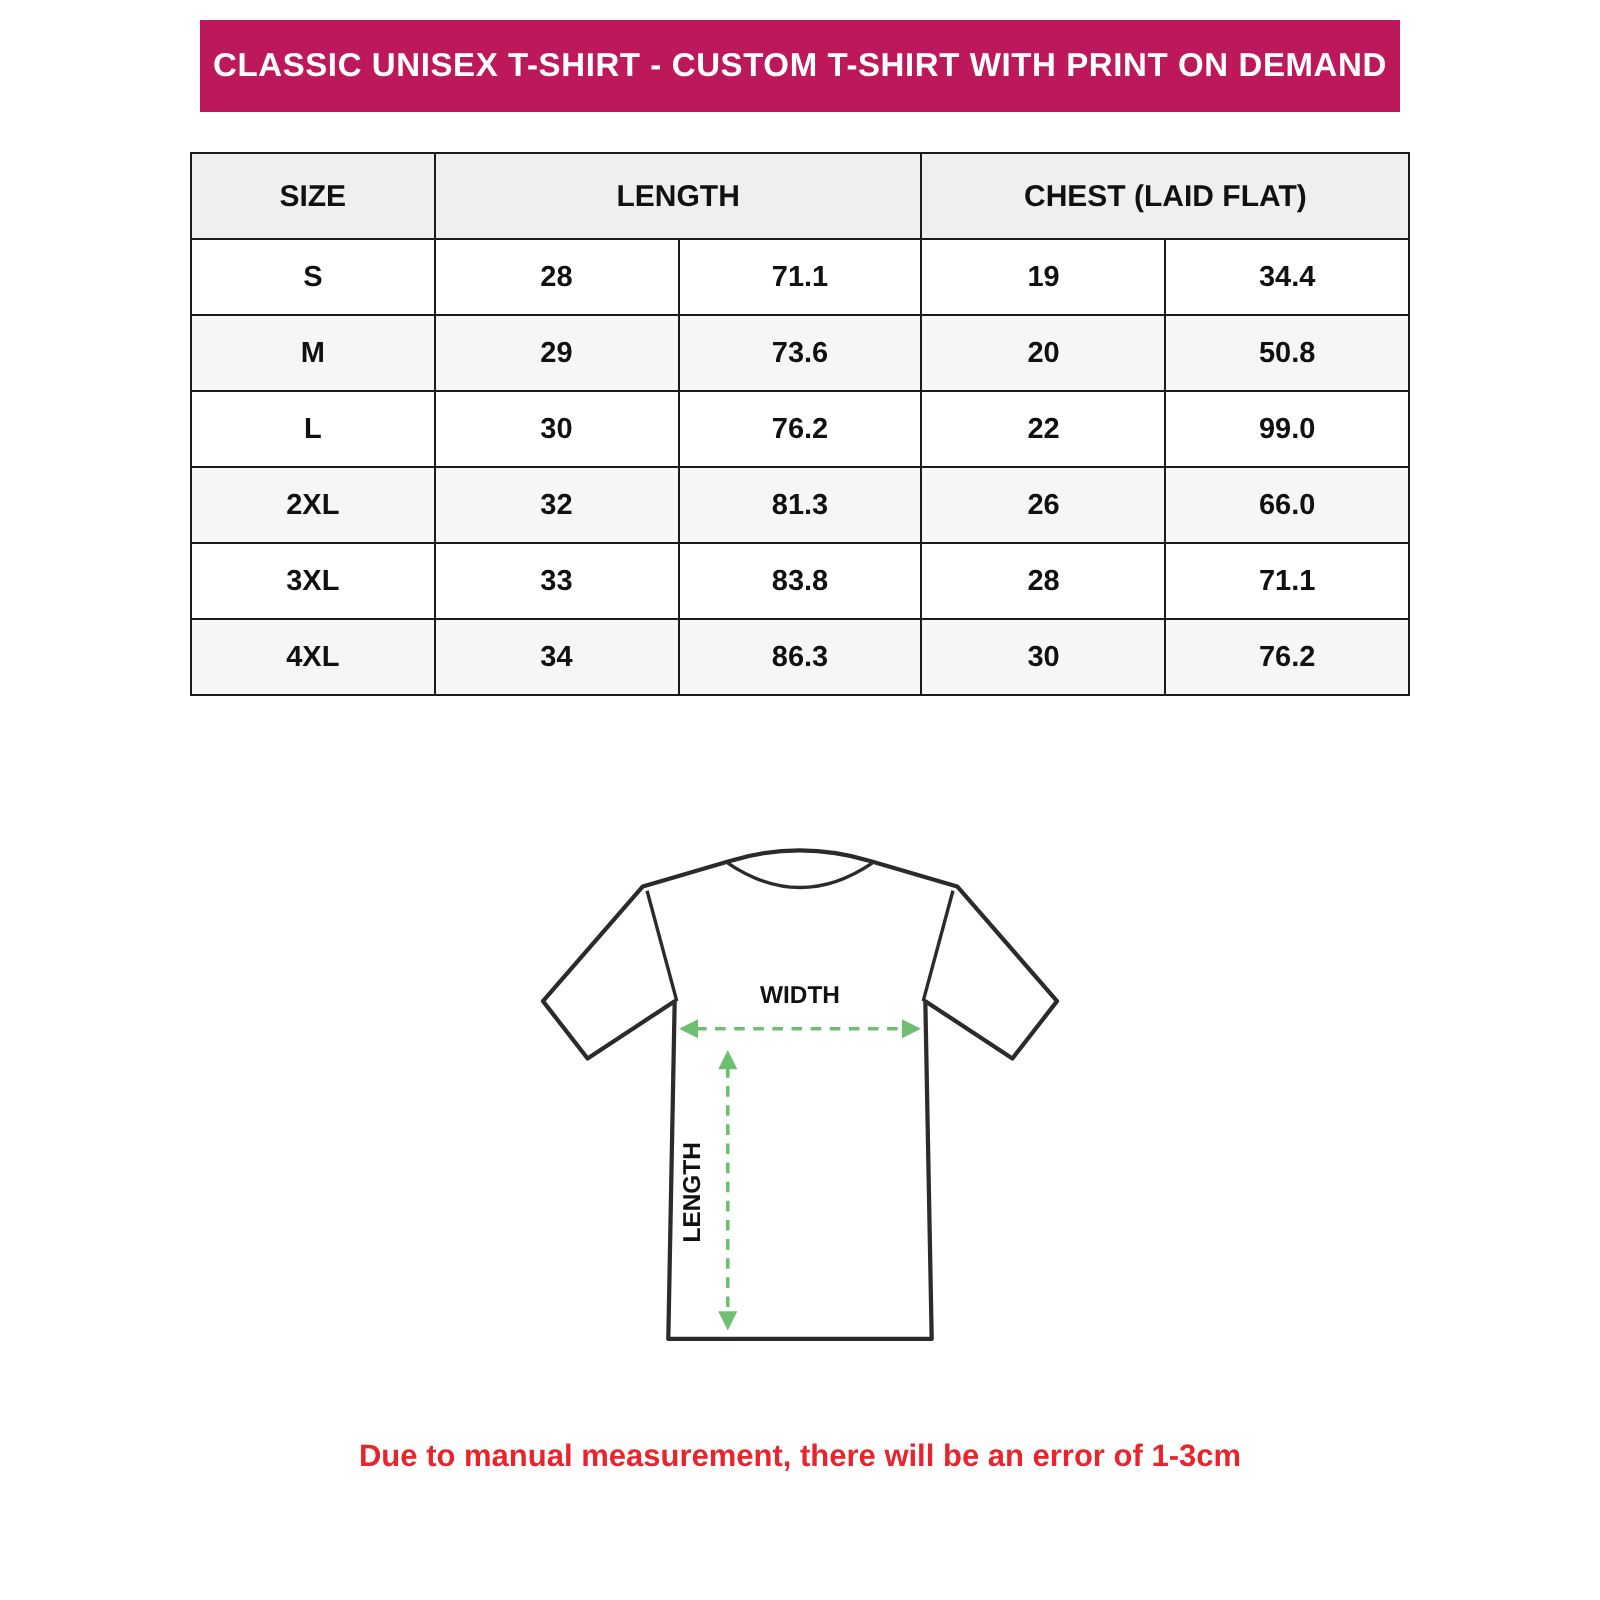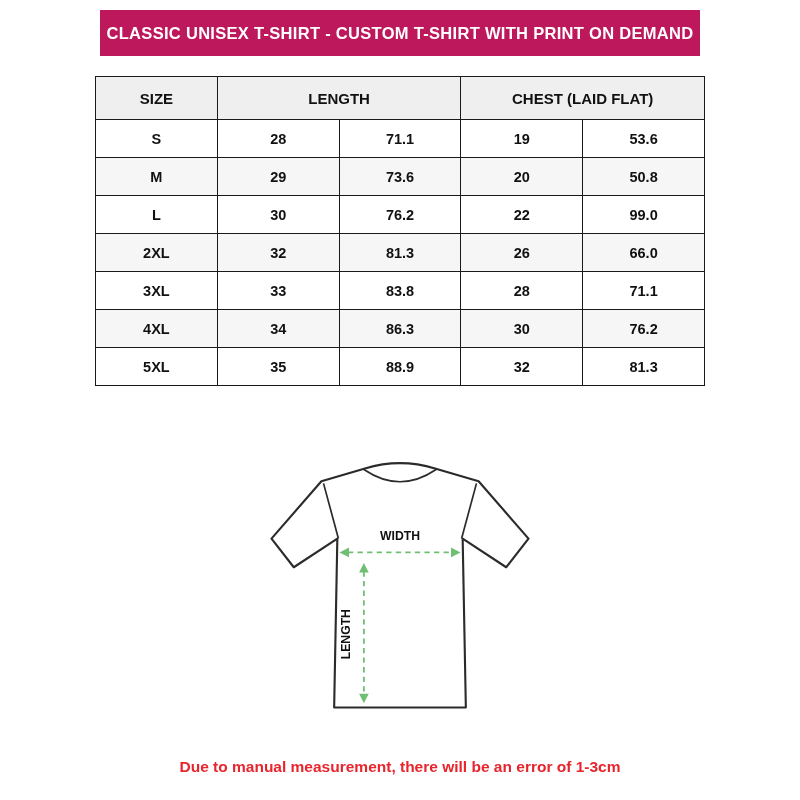--- a/index.html
+++ b/index.html
@@ -64,21 +64,21 @@
           <th colspan="2">LENGTH</th>
           <th colspan="2">CHEST (LAID FLAT)</th>
         </tr>
     </thead>
     <tbody>
         <tr>
           <td>S</td>
           <td>28</td>
           <td>71.1</td>
           <td>19</td>
-          <td>53.6</td>
+          <td>34.4</td>
         </tr>
         <tr>
           <td>M</td>
           <td>29</td>
           <td>73.6</td>
           <td>20</td>
           <td>50.8</td>
         </tr>
         <tr>
           <td>L</td>
@@ -101,27 +101,20 @@
           <td>28</td>
           <td>71.1</td>
         </tr>
         <tr>
           <td>4XL</td>
           <td>34</td>
           <td>86.3</td>
           <td>30</td>
           <td>76.2</td>
         </tr>
-        <tr>
-          <td>5XL</td>
-          <td>35</td>
-          <td>88.9</td>
-          <td>32</td>
-          <td>81.3</td>
-        </tr>
       </tbody>
   </table>
 
   <div class="shirt-wrap">
     <svg width="320" height="308" viewBox="0 0 300 290">
 
       <path class="shirt-outline" d="M 117,40 Q 150,30 183,40 L 224,52 L 271,106 L 250,133 L 209,106
            L 212,265 L 88,265 L 91,106 L 50,133 L 29,106 L 76,52 Z"></path>
 
       <path class="shirt-line" d="M 116,41 Q 150,64 184,41"></path>

